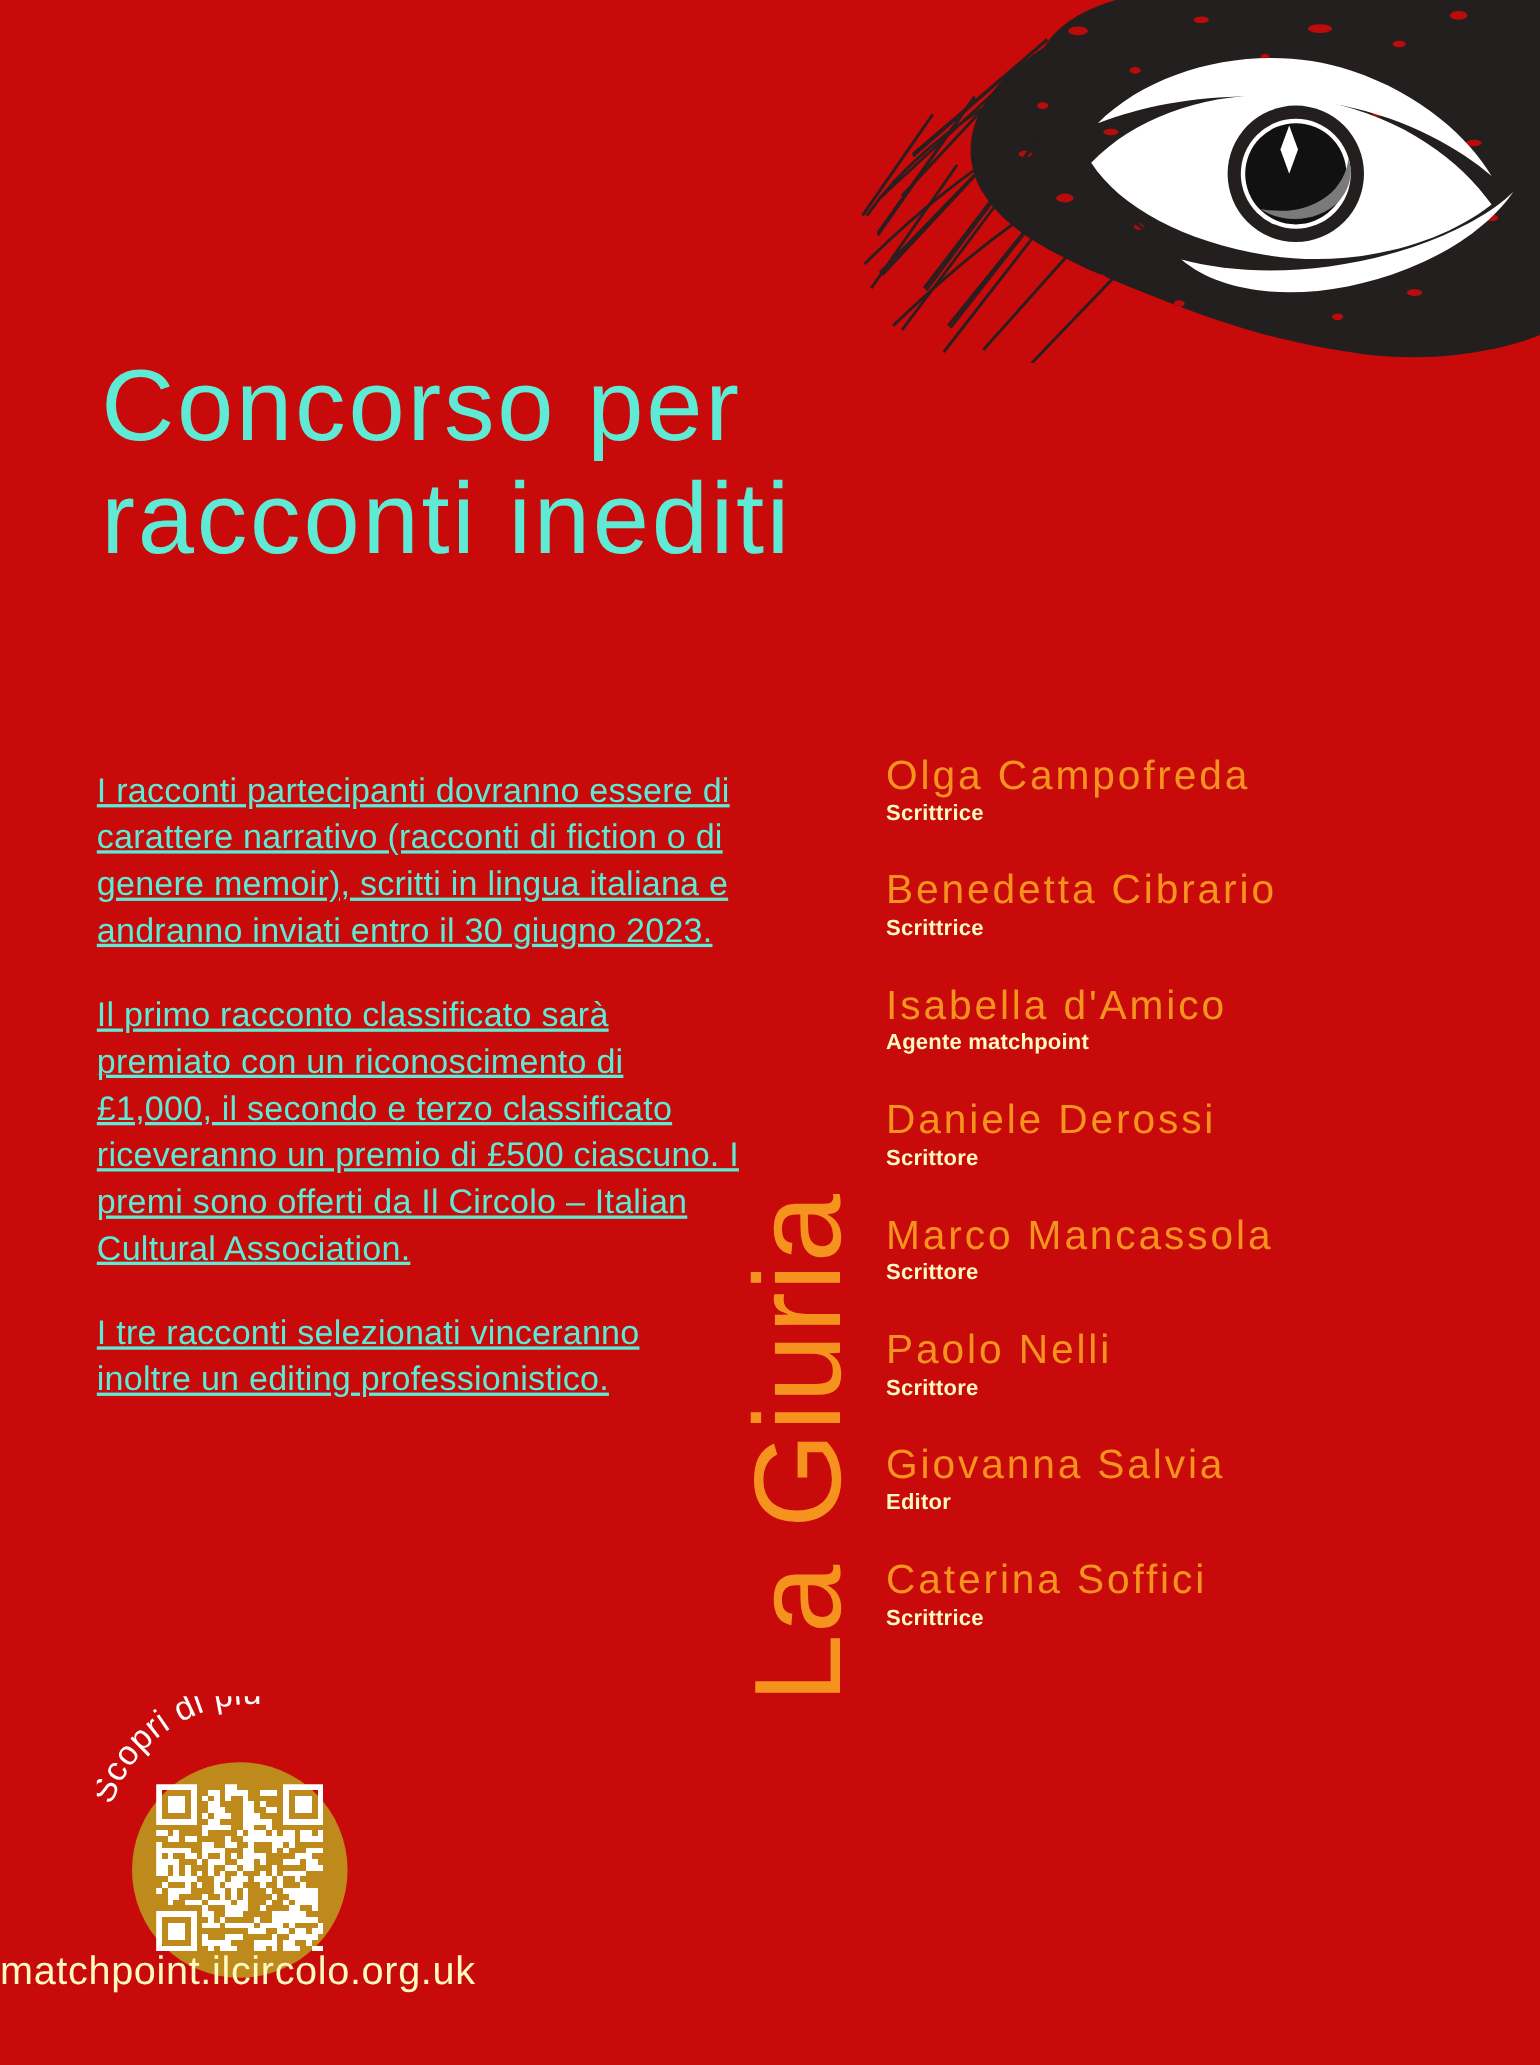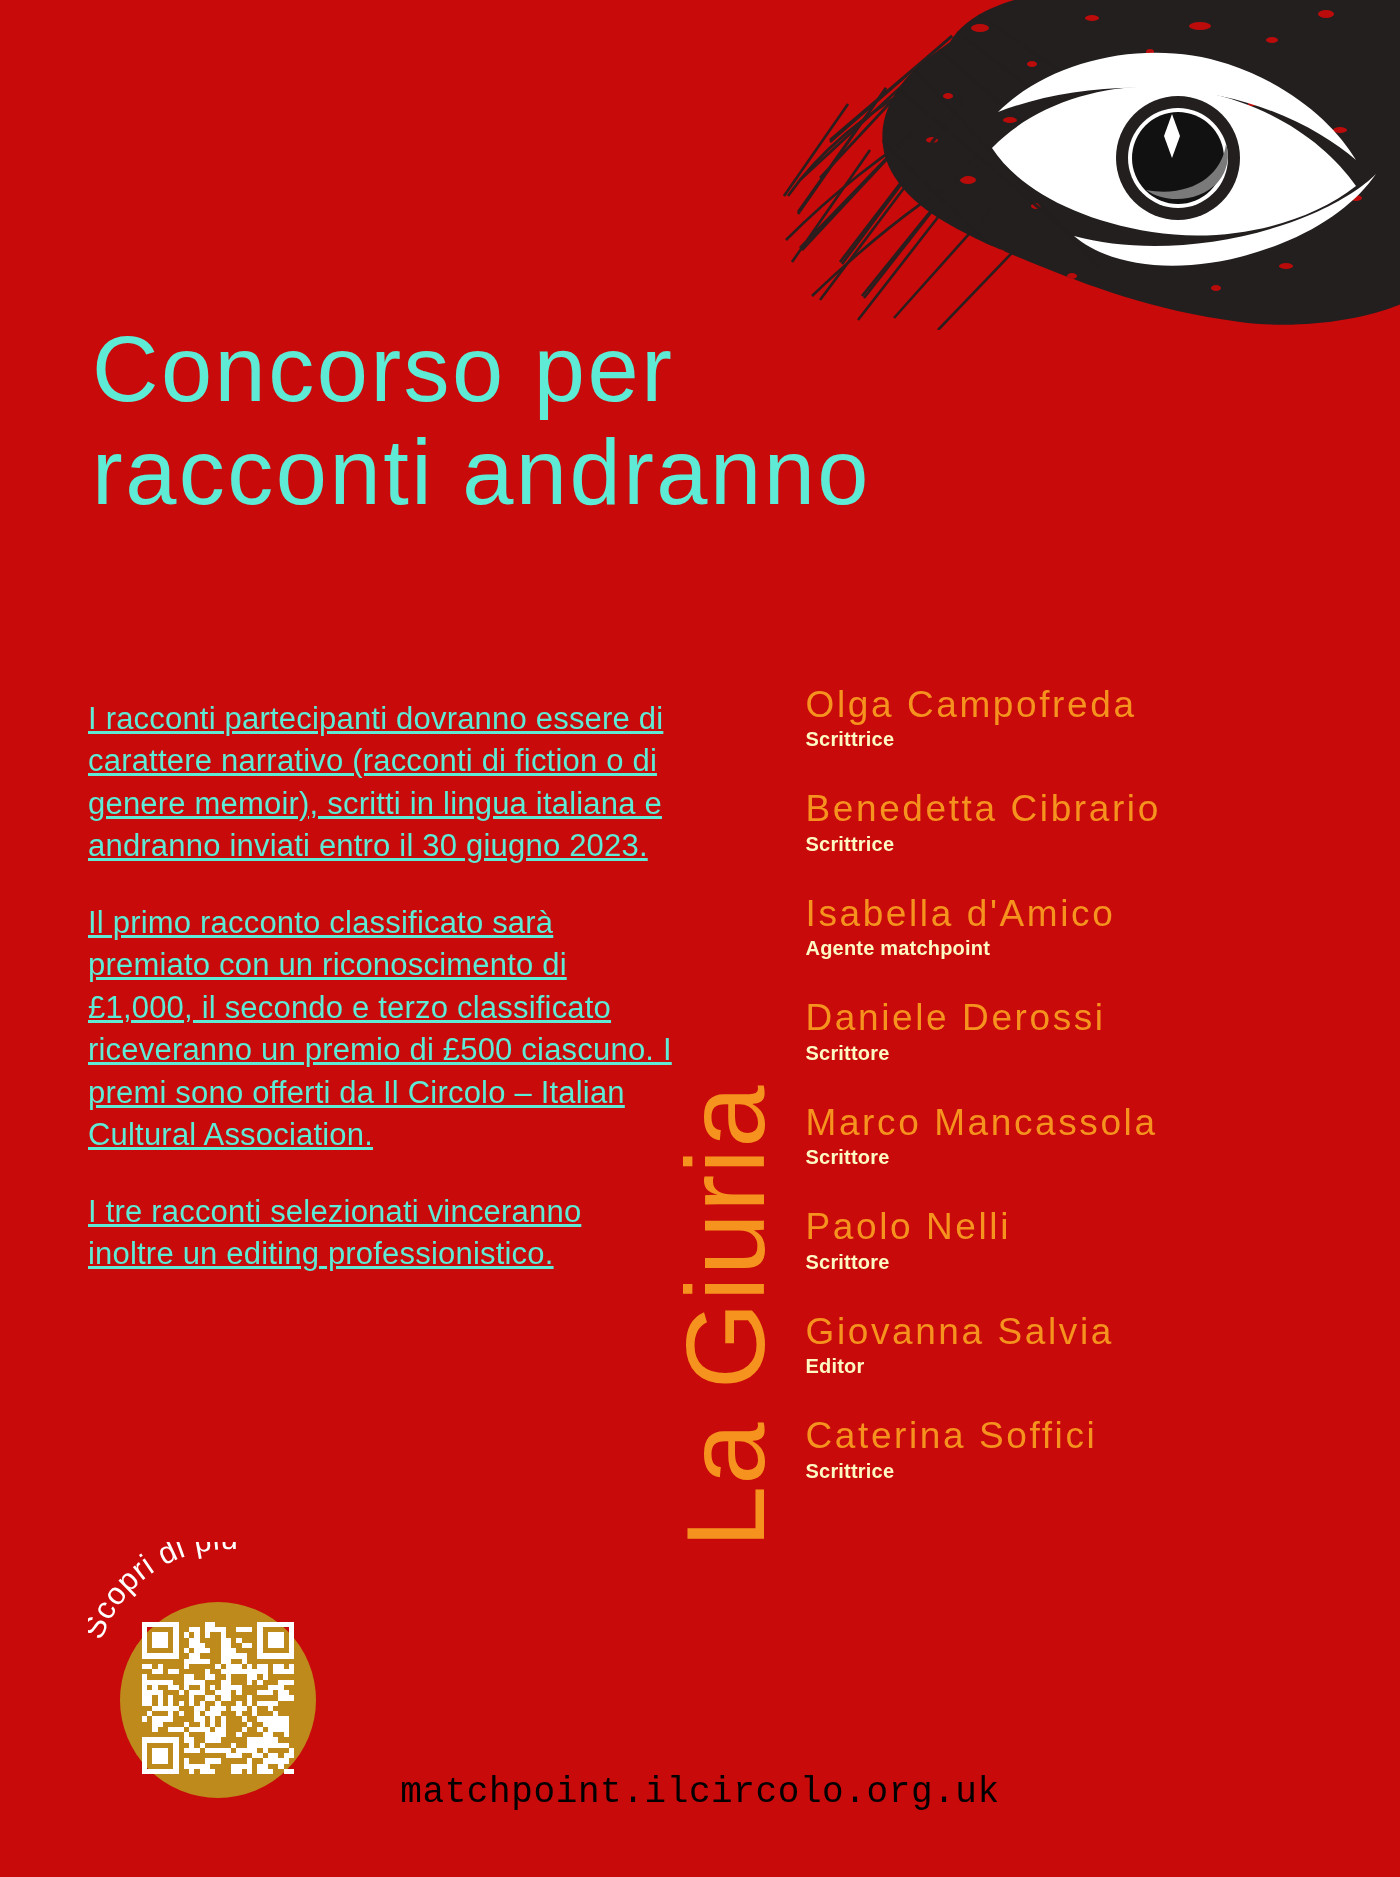--- a/index.html
+++ b/index.html
@@ -109,25 +109,23 @@
     width:196px; height:196px;
     border-radius:50%;
     background:#BE8A1C;
   }
   #qr-canvas{ position:absolute; left:50px; top:74px; width:152px; height:152px; }
 
   
   #footer{
     position:absolute;
     left:0; right:0; bottom:64px;
-    text-align:center;
-    color:#000000;
+    color:#fef9c3;
     font-size:36px;
     letter-spacing:.6px;
-    font-family:Liberation Mono, monospace;
   }
 </style>
 </head>
 <body>
 
 <div id="artwork">
   <svg viewBox="0 0 720 330" xmlns="http://www.w3.org/2000/svg">
     <defs>
       <clipPath id="blobclip">
         <path d="M270,42 C300,-8 400,-16 470,-10 L730,-10 L730,300
@@ -207,21 +205,21 @@
       <path d="M492,114 L500,136 L492,158 L484,136 Z" fill="#FFFFFF"></path>
 
       <path d="M394,236 C460,254 552,248 632,214 C664,200 684,186 696,174
                C678,200 646,226 600,244 C520,276 436,272 394,236 Z" fill="#FFFFFF"></path>
     </g>
   </svg>
 </div>
 
 <div id="title">
   <div class="line">Concorso per</div>
-  <div class="line">racconti andranno</div>
+  <div class="line">racconti inediti</div>
 </div>
 
 <div id="body-copy">
   <p>I racconti partecipanti dovranno essere di carattere narrativo (racconti di fiction o di genere memoir), scritti in lingua italiana e andranno inviati entro il 30 giugno 2023.</p>
   <p>Il primo racconto classificato sarà premiato con un riconoscimento di £1,000, il secondo e terzo classificato riceveranno un premio di £500 ciascuno. I premi sono offerti da Il Circolo – Italian Cultural Association.</p>
   <p>I tre racconti selezionati vinceranno inoltre un editing professionistico.</p>
 </div>
 
 <div id="jury">
   <div id="jury-vertical">La Giuria</div>

